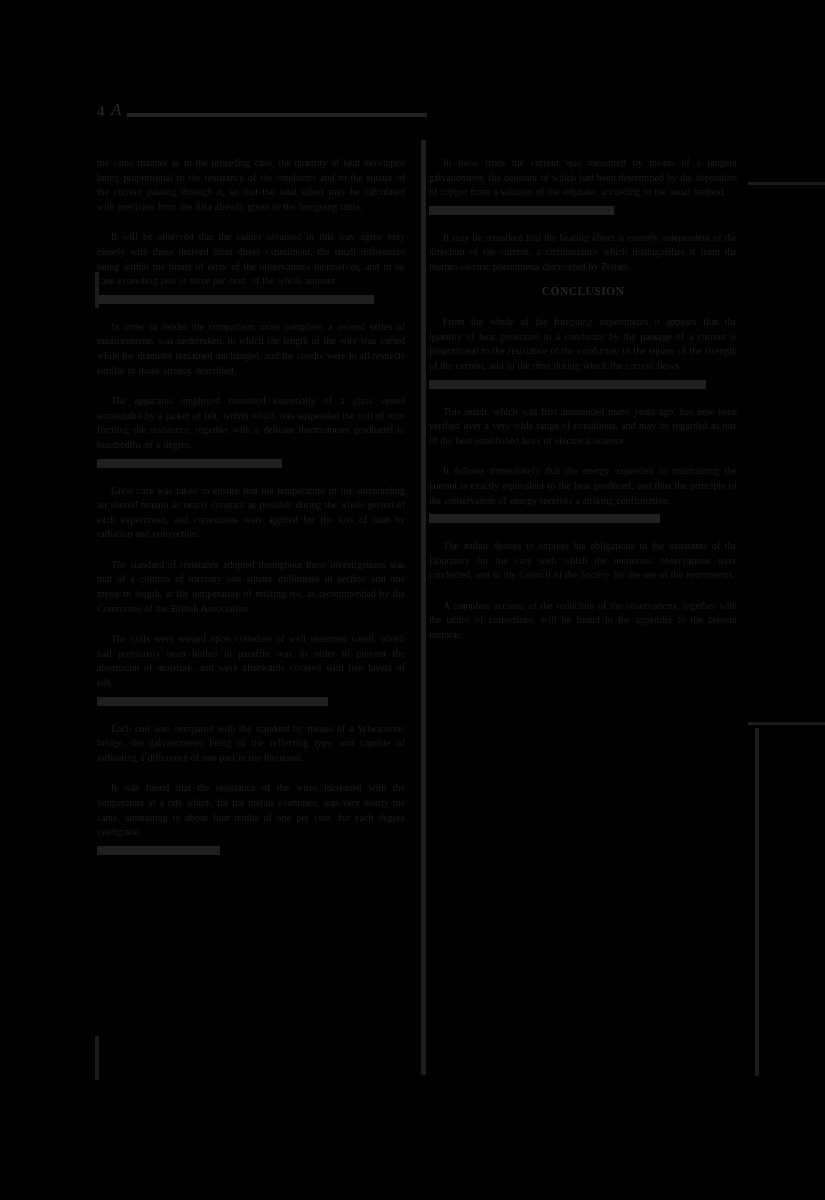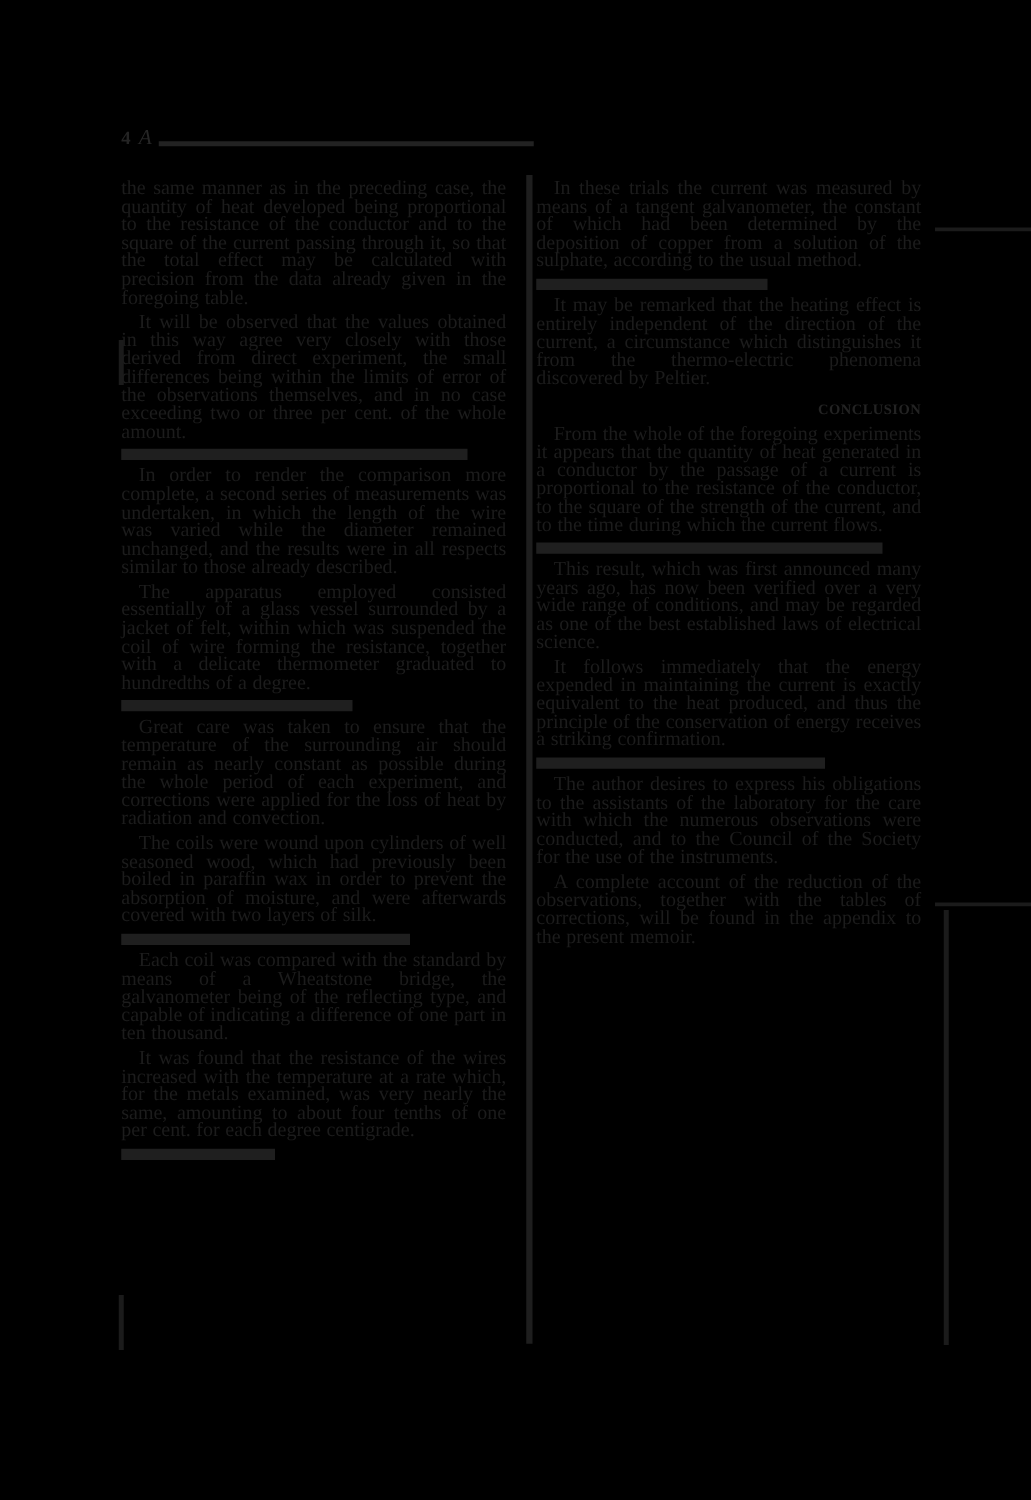--- a/index.html
+++ b/index.html
@@ -69,37 +69,37 @@
   .col-rule {
     position: absolute;
     left: 324px;
     top: 0;
     width: 5px;
     height: 935px;
     background: #1e1e1e;
   }
 
   p.para {
-    margin: 4px 0 5px 0;
-    font-size: 16px;
+    margin: 16px 0 5px 0;
+    font-size: 10px;
     line-height: 14.6px;
     text-align: justify;
     color: #1c1c1c;
     text-indent: 14px;
     word-spacing: 0.5px;
   }
   p.para.noindent { text-indent: 0; }
 
   h3.subhead {
     margin: 10px 0 5px 0;
     font-size: 11.6px;
     line-height: 14.6px;
     color: #232323;
     font-weight: bold;
-    text-align: right;
+    text-align: center;
     letter-spacing: 0.4px;
   }
 
   .bar {
     background: #1f1f1f;
     height: 9px;
     margin: 6px 0 6px 0;
   }
   .bar.w40 { width: 40%; }
   .bar.w60 { width: 60%; }
@@ -141,20 +141,21 @@
   <div class="columns">
 
     <div class="col">
       <p class="para noindent">the same manner as in the preceding case, the quantity of heat developed being proportional to the resistance of the conductor and to the square of the current passing through it, so that the total effect may be calculated with precision from the data already given in the foregoing table.</p>
       <p class="para">It will be observed that the values obtained in this way agree very closely with those derived from direct experiment, the small differences being within the limits of error of the observations themselves, and in no case exceeding two or three per cent. of the whole amount.</p>
       <div class="bar w90"></div>
       <p class="para">In order to render the comparison more complete, a second series of measurements was undertaken, in which the length of the wire was varied while the diameter remained unchanged, and the results were in all respects similar to those already described.</p>
       <p class="para">The apparatus employed consisted essentially of a glass vessel surrounded by a jacket of felt, within which was suspended the coil of wire forming the resistance, together with a delicate thermometer graduated to hundredths of a degree.</p>
       <div class="bar w60"></div>
       <p class="para">Great care was taken to ensure that the temperature of the surrounding air should remain as nearly constant as possible during the whole period of each experiment, and corrections were applied for the loss of heat by radiation and convection.</p>
+      <p class="para">The standard of resistance adopted throughout these investigations was that of a column of mercury one square millimetre in section and one metre in length, at the temperature of melting ice, as recommended by the Committee of the British Association.</p>
       <p class="para">The coils were wound upon cylinders of well seasoned wood, which had previously been boiled in paraffin wax in order to prevent the absorption of moisture, and were afterwards covered with two layers of silk.</p>
       <div class="bar w75"></div>
       <p class="para">Each coil was compared with the standard by means of a Wheatstone bridge, the galvanometer being of the reflecting type, and capable of indicating a difference of one part in ten thousand.</p>
       <p class="para">It was found that the resistance of the wires increased with the temperature at a rate which, for the metals examined, was very nearly the same, amounting to about four tenths of one per cent. for each degree centigrade.</p>
       <div class="bar w40"></div>
     </div>
 
     <div class="col-rule"></div>
 
     <div class="col">

